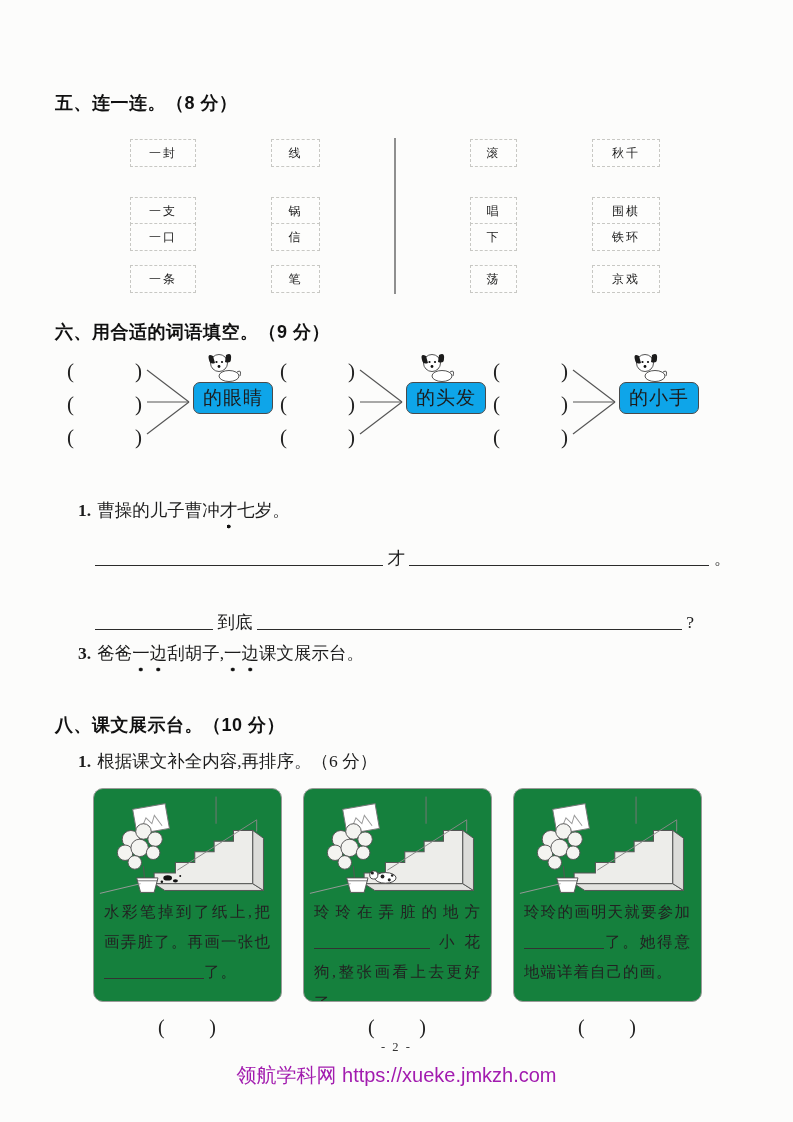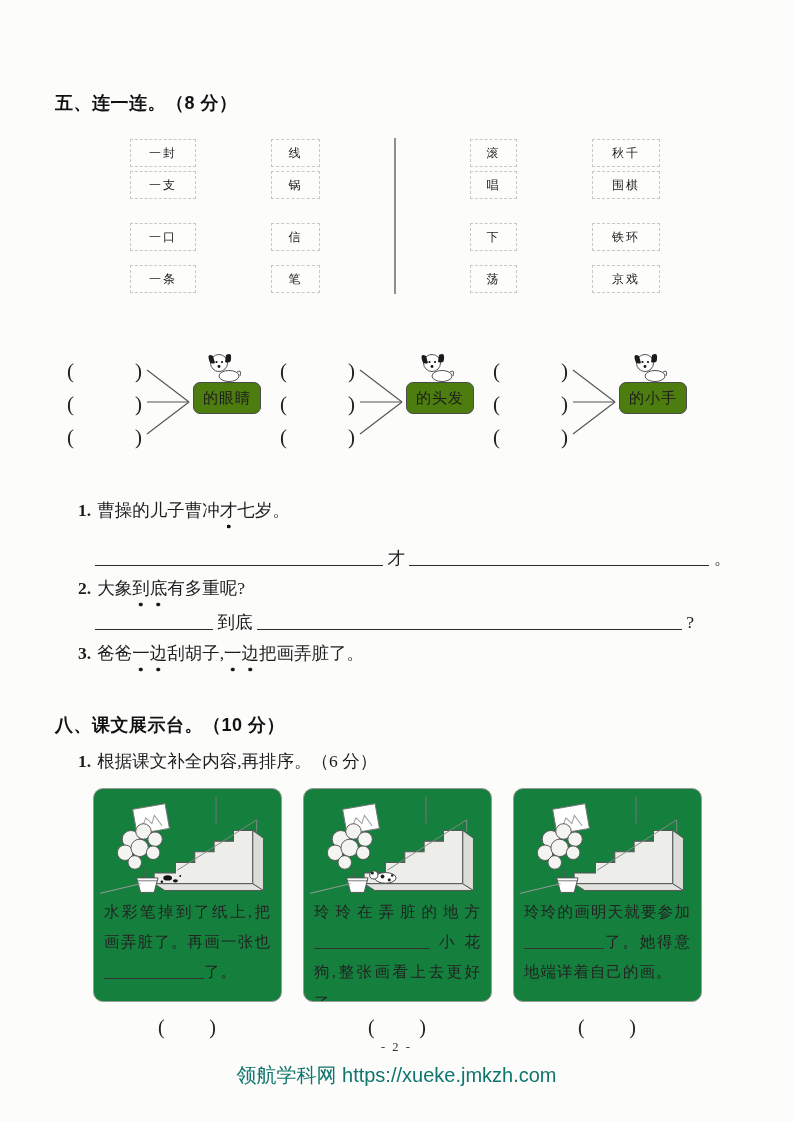--- a/index.html
+++ b/index.html
@@ -20,43 +20,43 @@
     white-space:nowrap;
   }
 
   
   .wordbox{
     position:absolute;height:26px;
     border:1px dashed #c8c8c4;background:#fdfdfc;
     display:flex;align-items:center;justify-content:center;
     font-size:12px;letter-spacing:2px;
   }
-  .r1{top:139px}.r2{top:171px}.r3{top:223px}.r4{top:265px}
+  .r1{top:139px}.r2{top:197px}.r3{top:223px}.r4{top:265px}
   .c1{left:130px;width:64px}
   .c2{left:271px;width:47px}
   .c3{left:470px;width:45px}
   .c4{left:592px;width:66px}
   .divider5{
     position:absolute;left:394px;top:138px;width:2px;height:156px;
     background:#8f8f8f;
   }
 
   
   .s6area{position:absolute;left:0;top:352px;width:793px;height:104px;}
   .ppair{
     position:absolute;width:75px;height:26px;
     display:flex;justify-content:space-between;align-items:center;
     font-size:21px;color:#222;
   }
   .conn{position:absolute;}
   .tbox{
     position:absolute;height:30px;
-    border:1.6px solid #4a4a4a;border-radius:7px;background:#4d7c0f;
+    border:1.6px solid #4a4a4a;border-radius:7px;background:#0ea5e9;
     display:flex;align-items:center;padding:0 9px;
-    font-size:15px;letter-spacing:1px;white-space:nowrap;
+    font-size:19px;letter-spacing:1px;white-space:nowrap;
   }
   .dog{position:absolute;width:38px;height:30px;}
 
   
   .q-line{position:absolute;left:78px;font-size:17.5px;white-space:nowrap;}
   .q-num{font-weight:700;margin-right:6px;}
   .dots{
     display:inline-block;
     padding-bottom:7px;margin-bottom:-7px;
     background-image:radial-gradient(circle at 50% 50%, #111 1.6px, transparent 2.2px);
@@ -92,21 +92,21 @@
     font-size:20px;color:#222;
   }
 
   
   .pagenum{
     position:absolute;top:1040px;left:0;width:793px;
     text-align:center;font-size:12.5px;color:#333;letter-spacing:2px;
   }
   .watermark{
     position:absolute;top:1062px;left:0;width:793px;
-    text-align:center;font-size:20px;color:#0f766e;
+    text-align:center;font-size:20px;color:#a21caf;
     font-family:"Liberation Sans","DejaVu Sans",sans-serif;
   }
 </style>
 </head>
 <body>
 
 <div class="page">
 
   <div class="sec-heading" style="top:91px">五、连一连。（8 分）</div>
 
@@ -125,20 +125,21 @@
   <div class="wordbox r1 c3">滚</div>
   <div class="wordbox r2 c3">唱</div>
   <div class="wordbox r3 c3">下</div>
   <div class="wordbox r4 c3">荡</div>
 
   <div class="wordbox r1 c4">秋千</div>
   <div class="wordbox r2 c4">围棋</div>
   <div class="wordbox r3 c4">铁环</div>
   <div class="wordbox r4 c4">京戏</div>
 
+  <div class="sec-heading" style="top:320px">六、用合适的词语填空。（9 分）</div>
 
   <div class="s6area">
 
     <div class="ppair" style="left:67px;top:6px">
         <span>(</span>
         <span>)</span>
       </div>
     <div class="ppair" style="left:67px;top:39px">
         <span>(</span>
         <span>)</span>
@@ -227,32 +228,29 @@
   <div class="q-line" style="top:498px">
     <span class="q-num">1.</span><span>曹操的儿子曹冲</span><span class="dots">才</span><span>七岁。</span>
   </div>
   <div class="ans-line" style="top:546px">
     <span class="blank" style="width:288px"></span>
     <span>才</span>
     <span class="blank" style="width:300px"></span>
     <span>。</span>
   </div>
 
-  <div class="q-line" style="top:576px">
-    <span class="q-num">2.</span><span>大象</span><span class="dots">到底</span><span>有多重呢?</span>
-  </div>
   <div class="ans-line" style="top:610px">
     <span class="blank" style="width:118px"></span>
     <span>到底</span>
     <span class="blank" style="width:425px"></span>
     <span>?</span>
   </div>
 
   <div class="q-line" style="top:641px">
-    <span class="q-num">3.</span><span>爸爸</span><span class="dots">一边</span><span>刮胡子,</span><span class="dots">一边</span><span>把画弄脏了。</span>
+    <span class="q-num">3.</span><span>爸爸</span><span class="dots">一边</span><span>刮胡子,</span><span class="dots">一边</span><span>课文展示台。</span>
   </div>
 
   <div class="sec-heading" style="top:713px">八、课文展示台。（10 分）</div>
   <div class="q-line" style="top:749px">
     <span class="q-num">1.</span><span>根据课文补全内容,再排序。（6 分）</span>
   </div>
 
   <div class="card" style="left:93px">
     <svg class="illus" width="179" height="104" viewBox="0 0 185 104">
       <line x1="122" y1="2" x2="122" y2="30" stroke="#777" stroke-width="1"></line>

